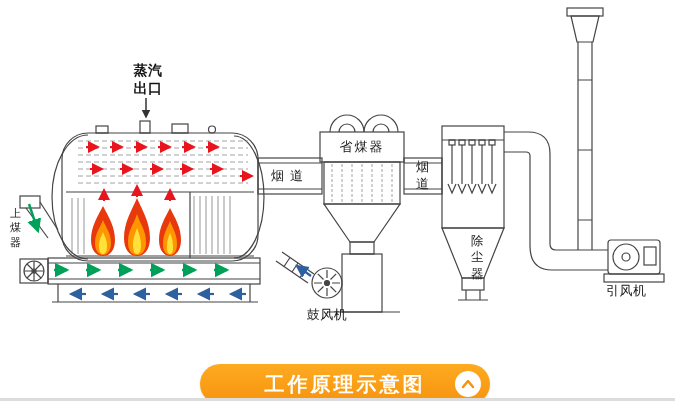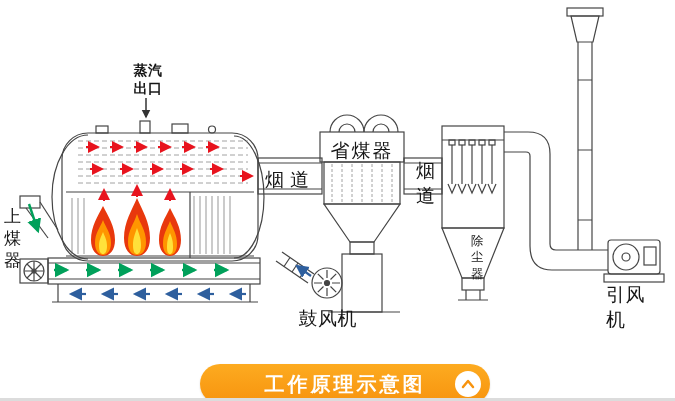--- a/index.html
+++ b/index.html
@@ -1,28 +1,28 @@
 <!DOCTYPE html>
 <html><head>
 <meta charset="utf-8">
 <style>
   *{margin:0;padding:0;box-sizing:border-box}
   html,body{width:675px;height:401px}
   body{background:#fff;font-family:"Liberation Sans","DejaVu Sans",sans-serif;overflow:hidden}
   .stage{position:relative;width:675px;height:401px;background:#fff}
   .stage > svg{position:absolute;left:0;top:0}
-  .label{position:absolute;color:#161616;font-size:19px;line-height:1.3;letter-spacing:0.5px}
+  .label{position:absolute;color:#161616;font-size:13px;line-height:1.3;letter-spacing:0.5px}
   .lbl-steam{left:128px;top:62px;width:40px;text-align:center;font-weight:700;font-size:14px;line-height:1.25}
-  .lbl-coalfeeder{left:4px;top:206px;width:15px;font-size:17px}
+  .lbl-coalfeeder{left:10px;top:206px;width:15px;font-size:11px}
   .lbl-duct1{left:260px;top:168px;width:60px;text-align:center;letter-spacing:6px}
   .lbl-economizer{left:330px;top:139px;width:64px;text-align:center;letter-spacing:2px}
   .lbl-duct2{left:416px;top:159px;width:15px}
   .lbl-dust{left:471px;top:233px;width:15px;font-size:12.5px}
   .lbl-idf{left:606px;top:283px;width:58px;text-align:left}
-  .lbl-blower{left:297px;top:307px;width:60px;text-align:right}
+  .lbl-blower{left:297px;top:307px;width:60px;text-align:center}
   .cta{position:absolute;left:200px;top:364px;width:290px;height:40px;border-radius:20px;
        background:linear-gradient(180deg,#fdab20,#f7930e);display:flex;align-items:center;
        justify-content:center;cursor:pointer;box-shadow:0 1px 2px rgba(0,0,0,.15)}
   .cta-text{color:#fff;font-size:20px;font-weight:700;letter-spacing:3px}
   .cta-circle{position:absolute;right:9px;top:7px;width:26px;height:26px;border-radius:50%;
        background:#fff;display:flex;align-items:center;justify-content:center}
   .divider{position:absolute;left:0;top:398px;width:675px;height:3px;background:#dcdcdc}
 </style>
 </head>
 <body>

